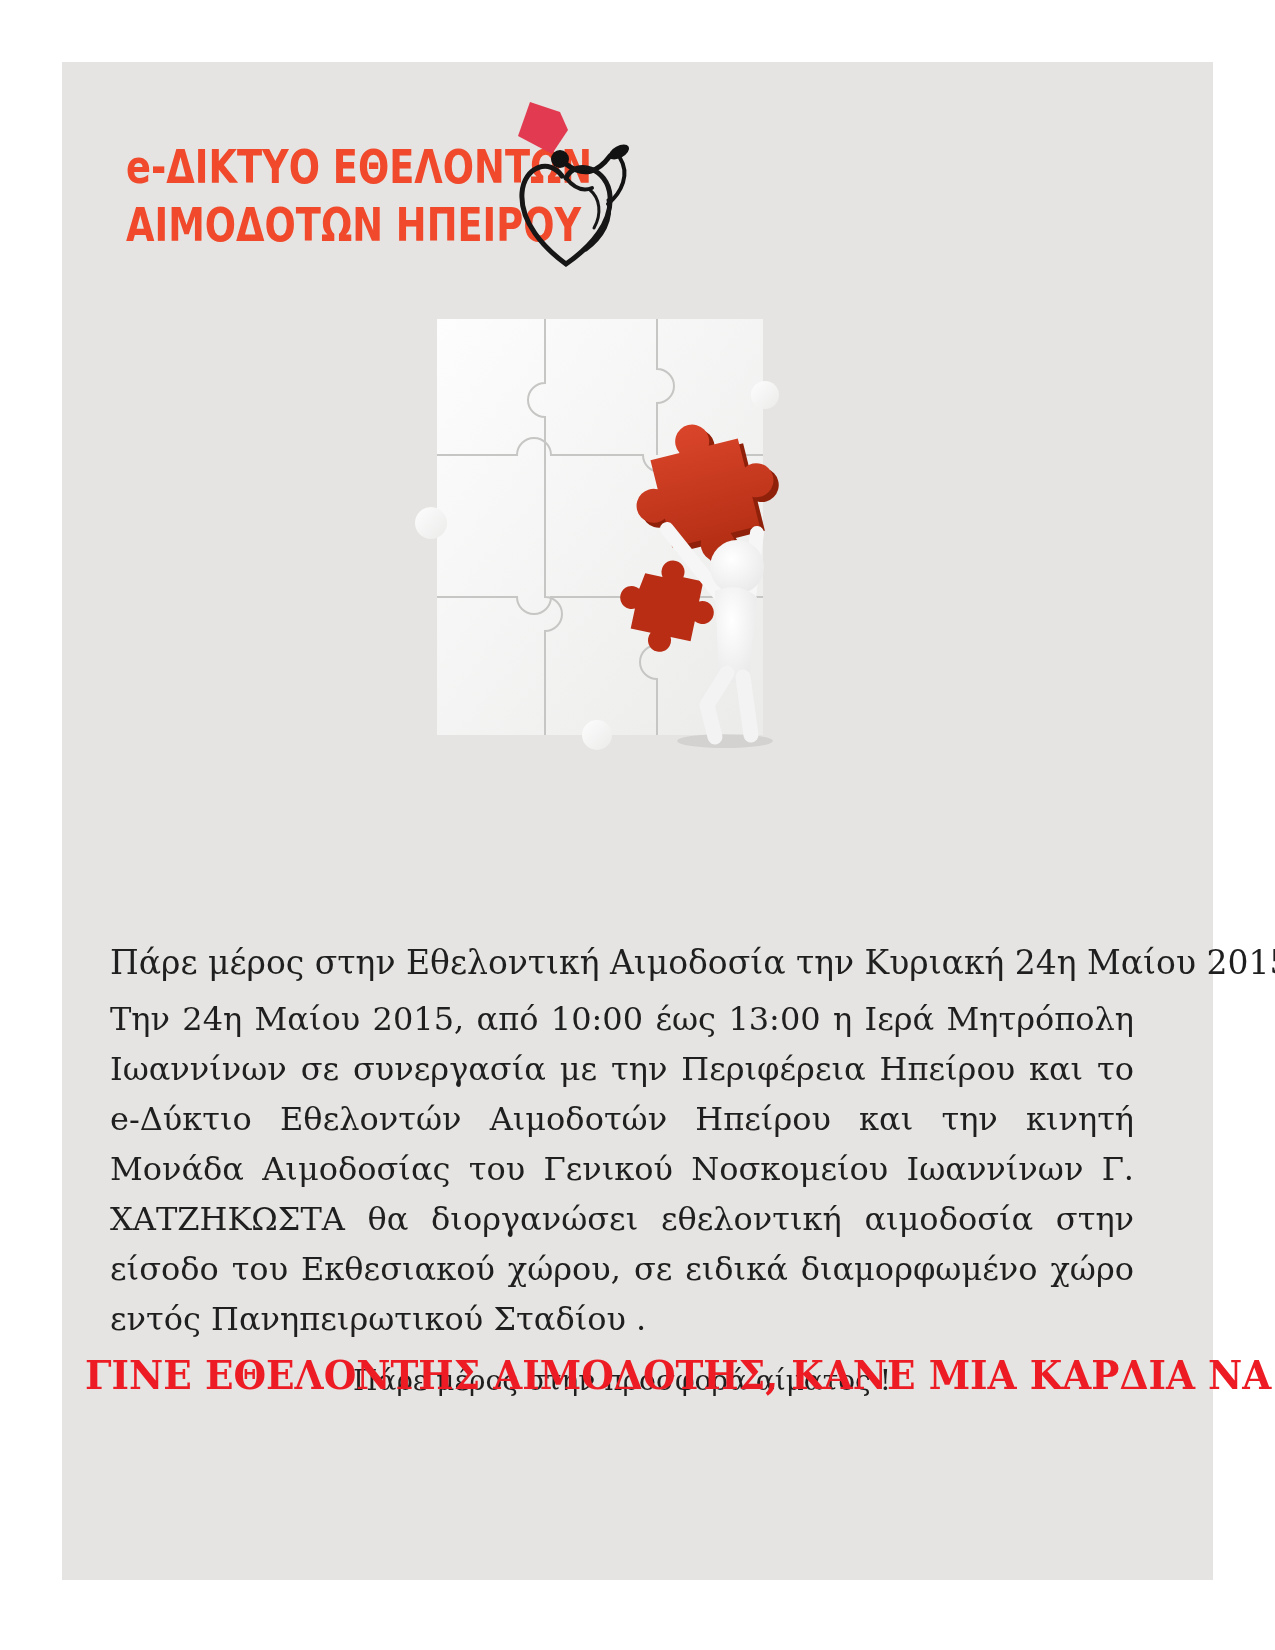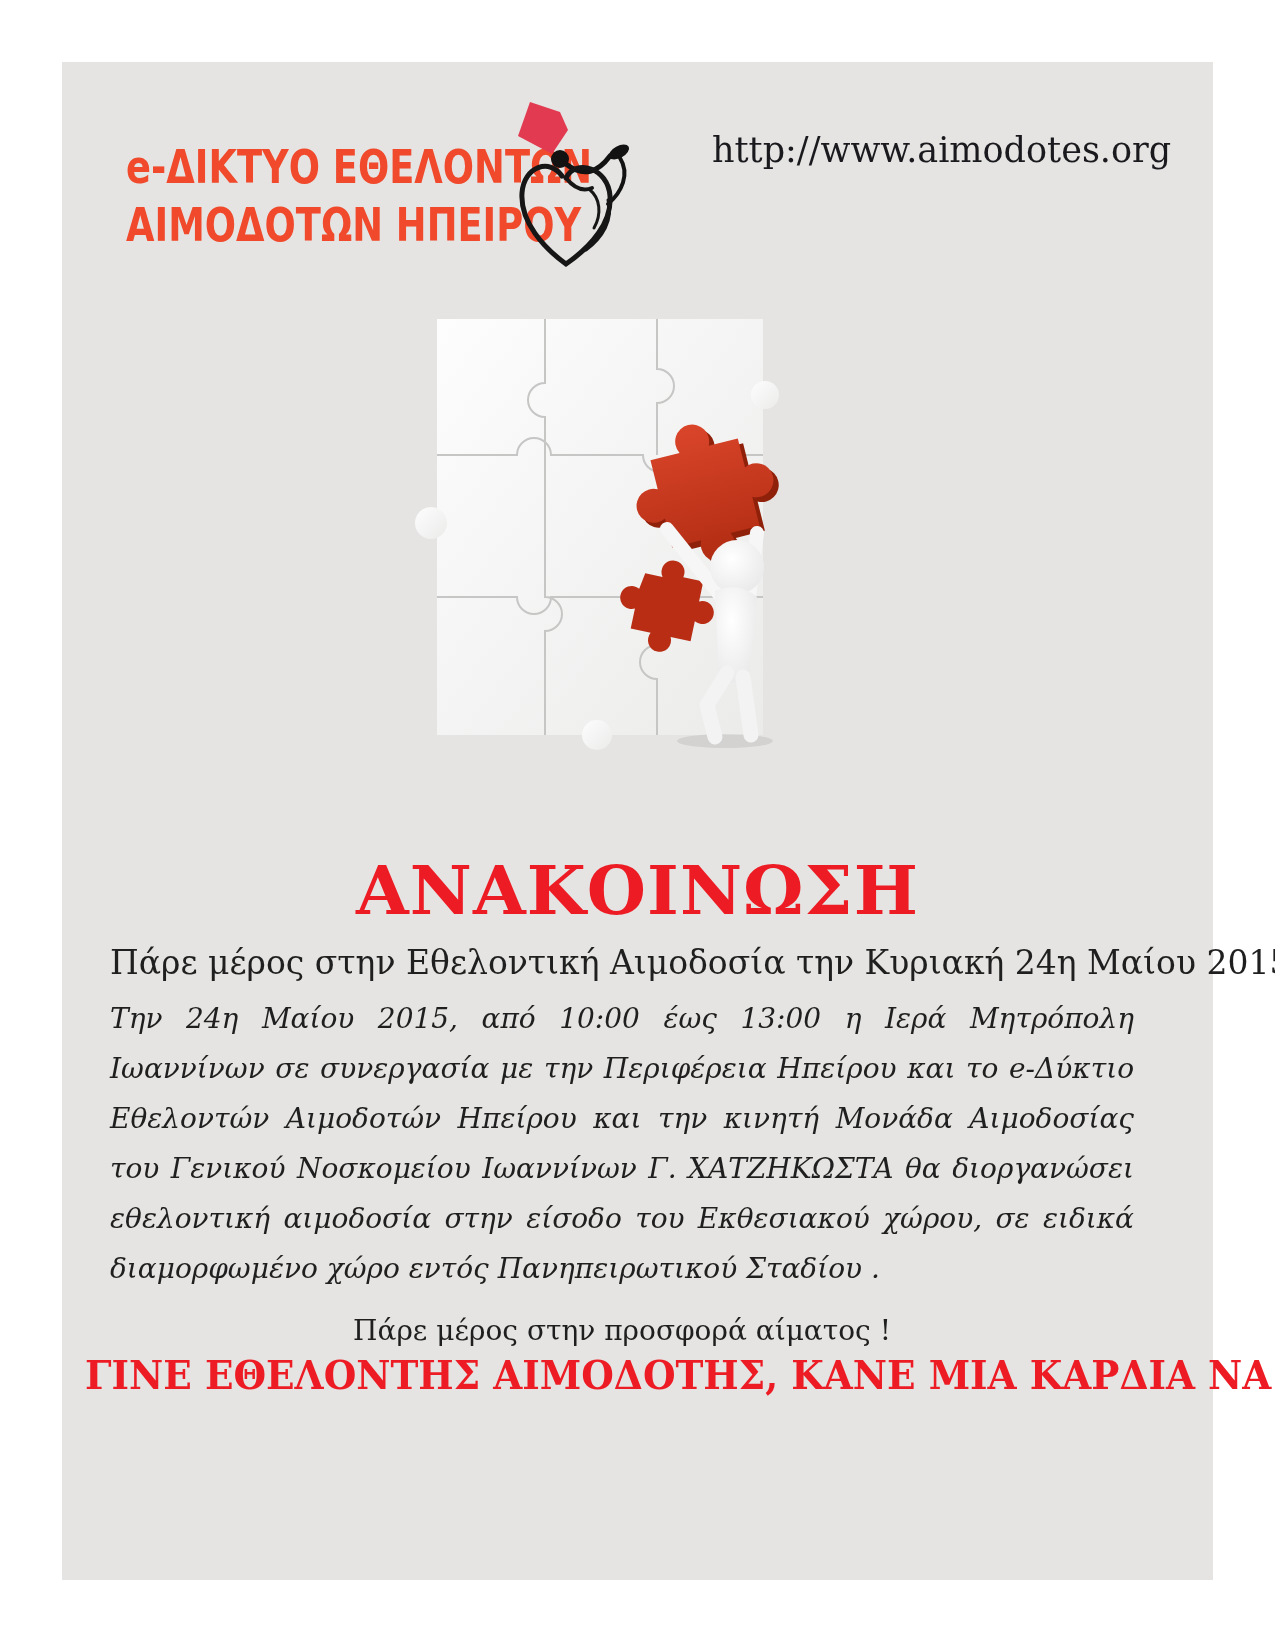--- a/index.html
+++ b/index.html
@@ -47,23 +47,22 @@
     position:absolute;left:48px;top:876px;width:1024px;
     color:#1f1f1f;
   }
   .textblock p{margin:0;}
   .intro{
     font-size:33px;line-height:50px;
     margin-bottom:6px !important;
     white-space:nowrap;
   }
   .bodytext{
-    font-size:28px;line-height:50px;
+    font-size:32px;line-height:50px;
     text-align:justify;
-    font-style:italic;
   }
   .cta{
     font-size:28px;line-height:50px;
     text-align:center;
     margin-top:12px !important;
   }
   .slogan{
     position:absolute;left:0;top:1290px;width:100%;
     text-align:center;
     font-size:39px;font-weight:bold;
@@ -89,21 +88,20 @@
       <circle cx="60" cy="63" r="9" fill="#121212"></circle>
       <path d="M66,68 C84,82 98,76 110,60" stroke="#121212" stroke-width="5" fill="none" stroke-linecap="round"></path>
       <ellipse cx="119" cy="56" rx="11" ry="6" transform="rotate(-28 119 56)" fill="#121212"></ellipse>
       <path d="M120,62 C130,78 122,96 108,108" stroke="#121212" stroke-width="4" fill="none" stroke-linecap="round"></path>
       <path d="M62,80 C50,62 24,70 22,97 C20,126 44,152 66,168 C92,150 112,126 110,100 C108,72 76,62 66,82" stroke="#161616" stroke-width="5" fill="none" stroke-linecap="round"></path>
       <path d="M66,82 C74,92 82,96 92,92" stroke="#161616" stroke-width="4" fill="none" stroke-linecap="round"></path>
       <path d="M108,104 C114,124 102,142 86,154" stroke="#161616" stroke-width="3" fill="none" stroke-linecap="round"></path>
       <path d="M90,94 C100,102 102,118 94,132" stroke="#161616" stroke-width="3" fill="none" stroke-linecap="round"></path>
     </svg>
 
-    <div class="url">http://www.aimodotes.org</div>
 
     <svg class="puzzle" viewBox="0 0 392 446">
       <defs>
         <linearGradient id="pg" x1="0" y1="0" x2="1" y2="1">
           <stop offset="0" stop-color="#fdfdfd"></stop>
           <stop offset="1" stop-color="#ebebea"></stop>
         </linearGradient>
         <linearGradient id="rg" x1="0" y1="0" x2="0" y2="1">
           <stop offset="0" stop-color="#da452a"></stop>
           <stop offset="1" stop-color="#b02c12"></stop>
@@ -141,21 +139,20 @@
       <g>
         <path d="M318,294 L262,224" stroke="#f6f6f6" stroke-width="14" stroke-linecap="round" fill="none"></path>
         <path d="M344,292 L352,228" stroke="#f6f6f6" stroke-width="14" stroke-linecap="round" fill="none"></path>
         <circle cx="332" cy="262" r="27" fill="url(#hg)"></circle>
         <path d="M310,286 Q334,276 352,292 L344,370 Q330,384 314,372 Z" fill="url(#hg)"></path>
         <path d="M322,368 L302,400 L310,432" stroke="#f3f3f3" stroke-width="15" stroke-linecap="round" stroke-linejoin="round" fill="none"></path>
         <path d="M338,372 L346,430" stroke="#f3f3f3" stroke-width="15" stroke-linecap="round" fill="none"></path>
       </g>
     </svg>
 
-    <div class="title">ΑΝΑΚΟΙΝΩΣΗ</div>
 
     <div class="textblock">
       <p class="intro">Πάρε μέρος στην Εθελοντική Αιμοδοσία την Κυριακή 24η  Μαίου 2015</p>
       <p class="bodytext">Την 24η  Μαίου 2015, από 10:00 έως 13:00  η Ιερά Μητρόπολη Ιωαννίνων σε συνεργασία με την Περιφέρεια Ηπείρου και το e-Δύκτιο Εθελοντών Αιμοδοτών Ηπείρου και την κινητή Μονάδα Αιμοδοσίας του Γενικού Νοσκομείου Ιωαννίνων Γ. ΧΑΤΖΗΚΩΣΤΑ θα διοργανώσει εθελοντική αιμοδοσία στην είσοδο του Εκθεσιακού χώρου, σε ειδικά διαμορφωμένο χώρο εντός Πανηπειρωτικού Σταδίου .</p>
       <p class="cta">Πάρε μέρος στην προσφορά αίματος !</p>
     </div>
 
     <div class="slogan">ΓΙΝΕ ΕΘΕΛΟΝΤΗΣ ΑΙΜΟΔΟΤΗΣ, ΚΑΝΕ ΜΙΑ ΚΑΡΔΙΑ ΝΑ ΧΤΥΠΑ!</div>
 
   </div>

